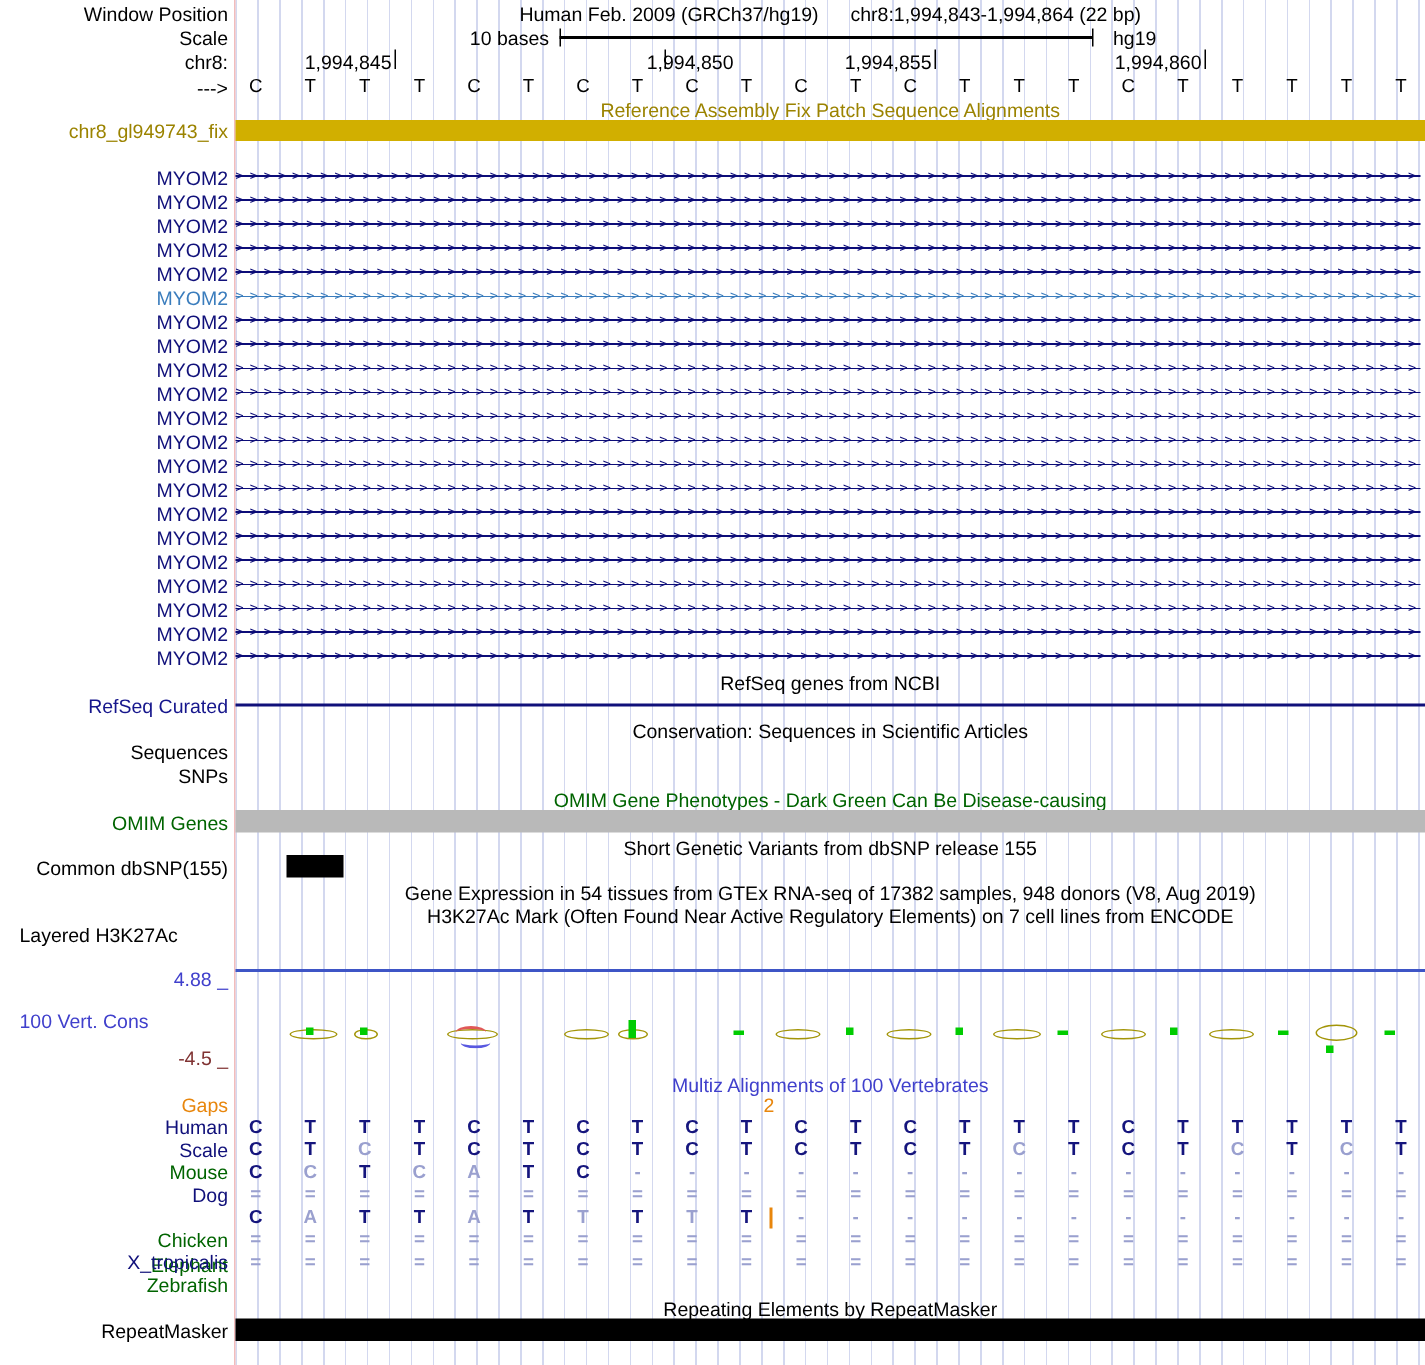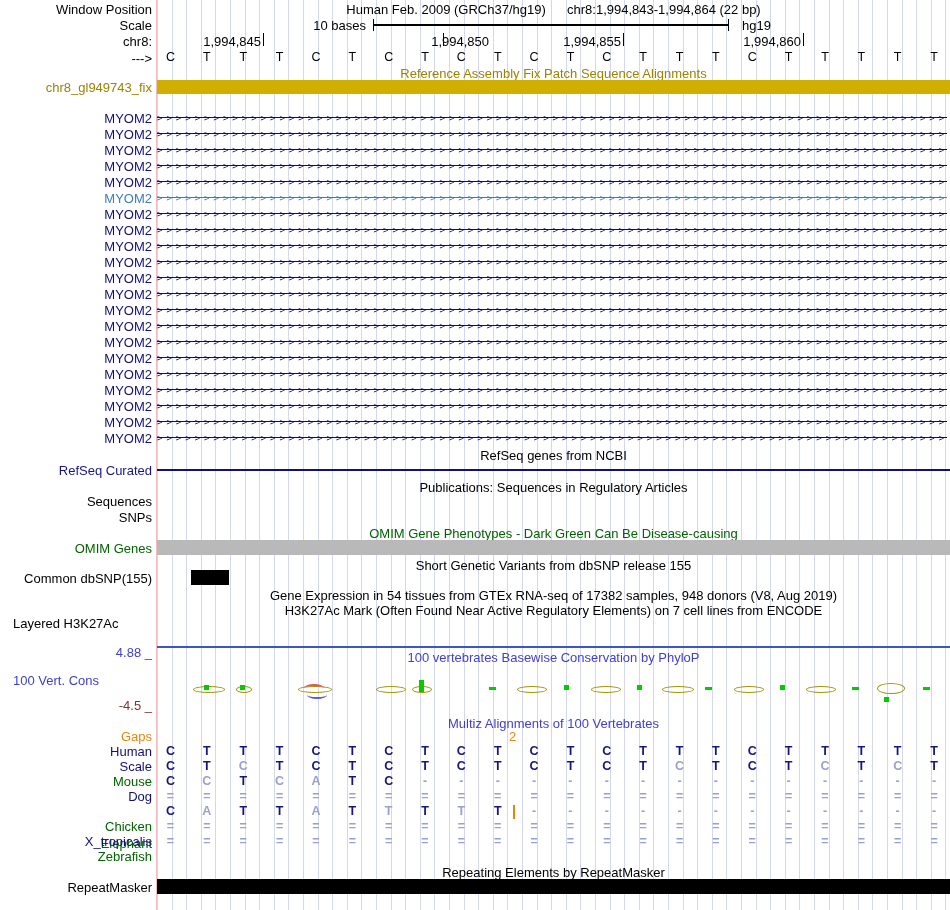--- a/index.html
+++ b/index.html
@@ -198,39 +198,38 @@
       <div class="gene-row" style="top: 430px;">
         <div class="gene-label">MYOM2</div>
         <div class="gene-line">&gt;&gt;&gt;&gt;&gt;&gt;&gt;&gt;&gt;&gt;&gt;&gt;&gt;&gt;&gt;&gt;&gt;&gt;&gt;&gt;&gt;&gt;&gt;&gt;&gt;&gt;&gt;&gt;&gt;&gt;&gt;&gt;&gt;&gt;&gt;&gt;&gt;&gt;&gt;&gt;&gt;&gt;&gt;&gt;&gt;&gt;&gt;&gt;&gt;&gt;&gt;&gt;&gt;&gt;&gt;&gt;&gt;&gt;&gt;&gt;&gt;&gt;&gt;&gt;&gt;&gt;&gt;&gt;&gt;&gt;&gt;&gt;&gt;&gt;&gt;&gt;&gt;&gt;&gt;&gt;&gt;&gt;&gt;&gt;&gt;</div>
       </div>
     </div>
 
   <div class="ctitle" style="top:448px;">RefSeq genes from NCBI</div>
   <div class="hline refseq-line"></div>
   <span class="rlabel" style="top:463px;color:#16168c;">RefSeq Curated</span>
 
-  <div class="ctitle" style="top:480px;">Publications: Sequences in Regulatory Articles</div>
+  <div class="ctitle" style="top:480px;">Conservation: Sequences in Scientific Articles</div>
   <span class="rlabel" style="top:494px;text-align:right;">Sequences</span>
   <span class="rlabel" style="top:510px;">SNPs</span>
 
   <div class="ctitle dgreen" style="top:526px;">OMIM Gene Phenotypes - Dark Green Can Be Disease-causing</div>
   <div class="bar gray-bar"></div>
   <span class="rlabel dgreen" style="top:541px;">OMIM Genes</span>
 
   <div class="ctitle" style="top:558px;">Short Genetic Variants from dbSNP release 155</div>
   <span class="rlabel" style="top:571px;text-align:right;">Common dbSNP(155)</span>
   <div class="dbsnp-box"></div>
 
   <div class="ctitle" style="top:588px;">Gene Expression in 54 tissues from GTEx RNA-seq of 17382 samples, 948 donors (V8, Aug 2019)</div>
   <div class="ctitle" style="top:603px;">H3K27Ac Mark (Often Found Near Active Regulatory Elements) on 7 cell lines from ENCODE</div>
   <span class="abs" style="top:616px;left:13px;">Layered H3K27Ac</span>
 
   <div class="hline cons-top-line"></div>
   <span class="rlabel bluet" style="top:645px;">4.88 _</span>
-  <div class="ctitle bluet" style="top:650px;">100 vertebrates Basewise Conservation by PhyloP</div>
   <span class="abs bluet" style="top:673px;left:13px;">100 Vert. Cons</span>
   <div id="cons-marks">
       <div class="mark m-ellipse" style="width: 30px; left: 193px; top: 686px;"></div>
       <div class="mark m-dot" style="left: 203.5px; top: 685px;"></div>
       <div class="mark m-ellipse" style="width: 14px; left: 236px; top: 686px;"></div>
       <div class="mark m-dot" style="left: 239.5px; top: 685px;"></div>
       <div class="mark m-ellipse" style="width: 32px; left: 298px; top: 686px;"></div>
       <div class="mark m-red" style="left: 304px; top: 684px;"></div>
       <div class="mark m-blue" style="left: 307px; top: 691px;"></div>
       <div class="mark m-ellipse" style="width: 28px; left: 376px; top: 686px;"></div>

